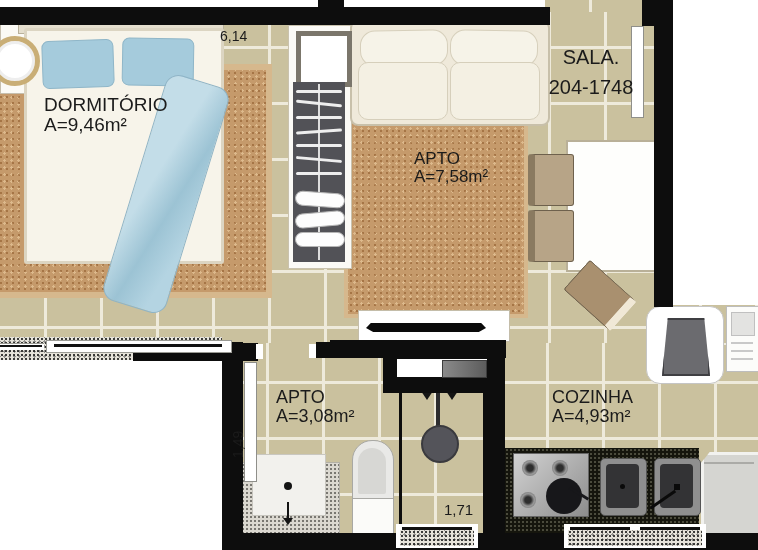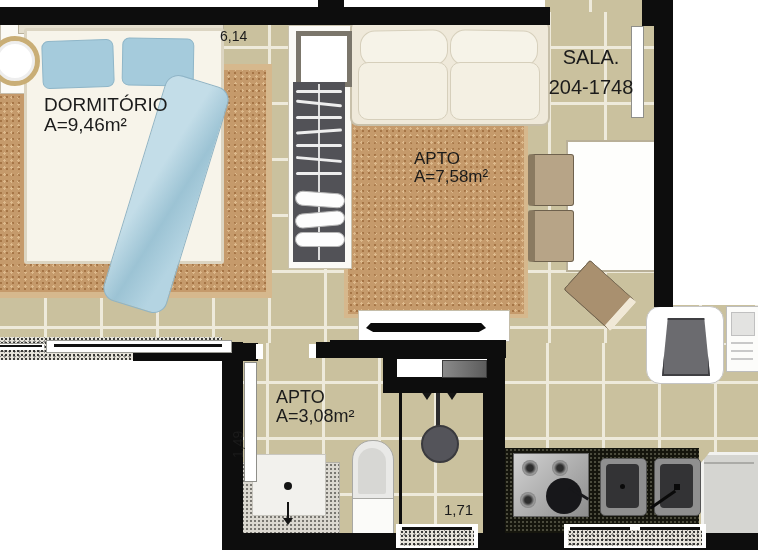--- a/index.html
+++ b/index.html
@@ -172,20 +172,24 @@
   <div class="abs lbl" style="left:414px;top:150px;font-size:17px;">
     <div>APTO</div>
     <div>A=7,58m²</div>
   </div>
 
   <div class="abs lbl" style="left:276px;top:388px;font-size:18px;">
     <div>APTO</div>
     <div>A=3,08m²</div>
   </div>
 
+  <div class="abs lbl" style="left:552px;top:388px;font-size:18px;">
+    <div>COZINHA</div>
+    <div>A=4,93m²</div>
+  </div>
 
   <div class="abs lbl" style="left:538px;top:42px;width:106px;text-align:center;font-size:20px;line-height:30px;">
     <div>SALA.</div>
     <div>204-1748</div>
   </div>
 
   <div class="abs lbl" style="left:220px;top:29px;font-size:14px;">6,14</div>
   <div class="abs lbl" style="left:231px;top:458px;font-size:14px;transform:rotate(-90deg);transform-origin:left top;">1,49</div>
   <div class="abs lbl" style="left:444px;top:502px;font-size:15px;">1,71</div>
 

